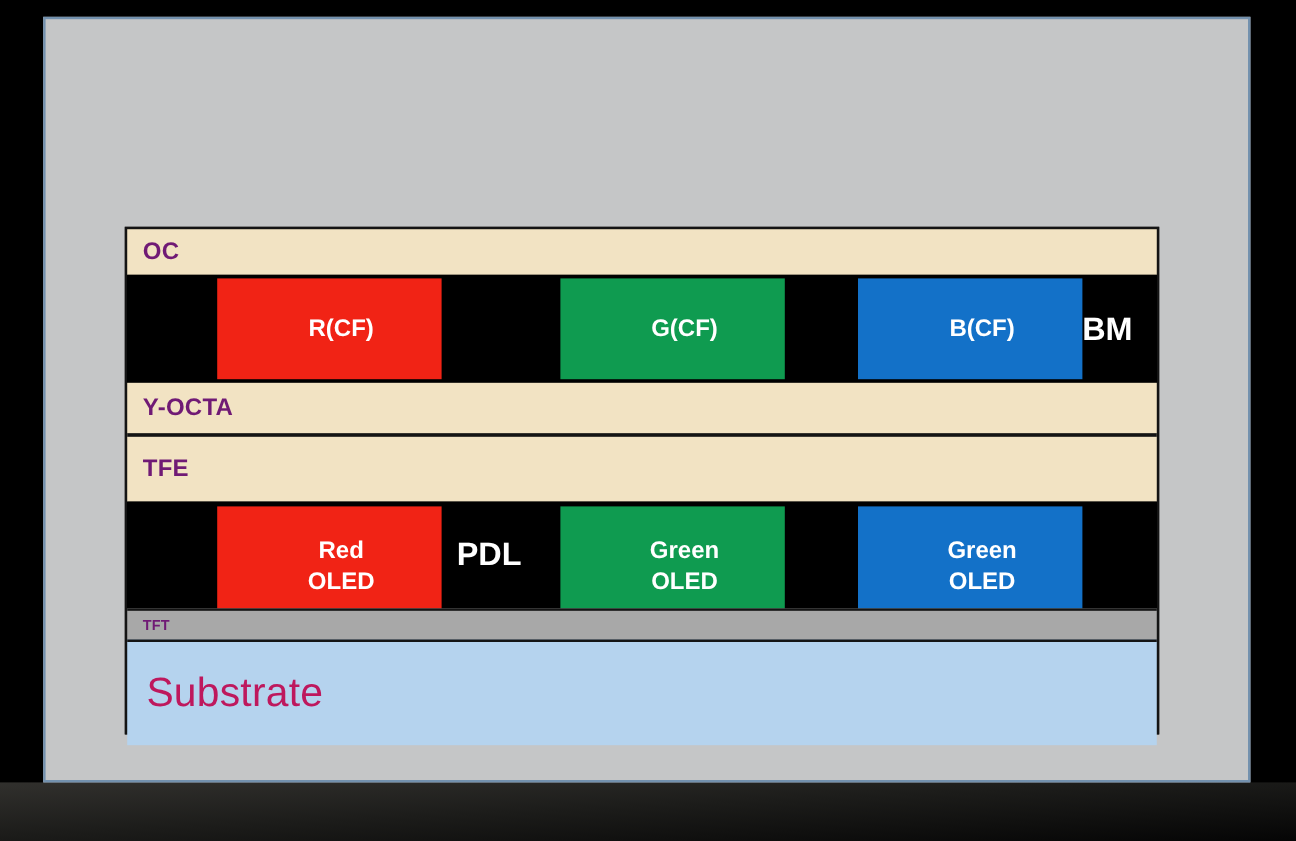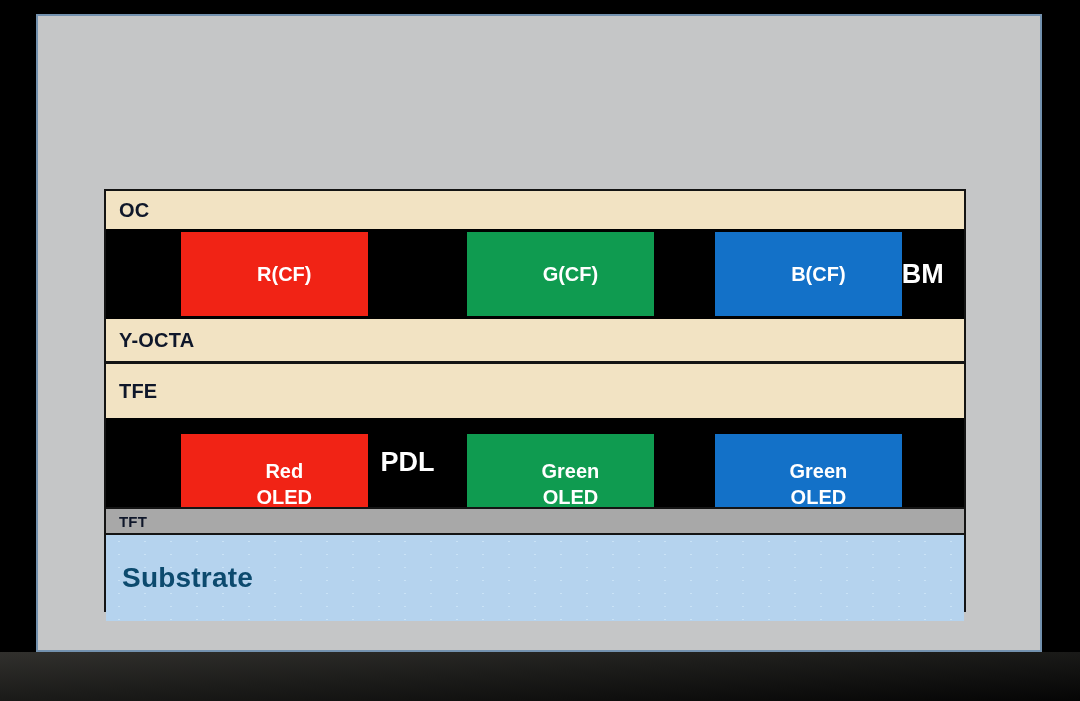--- a/index.html
+++ b/index.html
@@ -49,36 +49,36 @@
     width: 100%;
     box-sizing: border-box;
   }
   .row-label {
     position: absolute;
     left: 13px;
     top: 50%;
     transform: translateY(-50%);
     font-weight: bold;
     font-size: 20px;
-    color: #0f172a;
+    color: #701a75;
     letter-spacing: 0.2px;
   }
   .row-oc       { height: 38px; }
   .row-cf       { height: 90px; background: #000; }
   .row-yocta    { height: 42px; }
   .row-tfe      { height: 57px; border-top: 3px solid #141414; }
   .row-oled     { height: 89px; background: #000; }
   .row-tft      { height: 26px; border-top: 2px solid #141414; }
   .row-sub      { height: 88px; border-top: 2px solid #141414; }
-  .row-tft .row-label { font-size: 15px; }
+  .row-tft .row-label { font-size: 12px; }
   .row-sub .row-label {
-    font-weight: bold;
-    font-size: 28px;
+    font-weight: normal;
+    font-size: 34px;
     left: 16px;
-    color: #0c4a6e;
+    color: #be185d;
   }
   
   .row-sub .speckle {
     position: absolute; inset: 0;
     background-image: radial-gradient(#e4f7ff 0.8px, transparent 0.9px);
     background-size: 26px 13px;
     opacity: 0.45;
     pointer-events: none;
   }
   .block {
@@ -88,21 +88,21 @@
     justify-content: center;
     color: #ffffff;
     font-weight: bold;
     font-size: 20px;
     text-align: center;
     white-space: pre-line;
     line-height: 1.3;
     padding-left: 20px;
   }
   .row-cf .block   { top: 3px;  height: 84px; }
-  .row-oled .block { top: 16px;  height: 99px; }
+  .row-oled .block { top: 4px;  height: 99px; }
   .pos-r { left: 8.7%;  width: 19.5%; }
   .pos-g { left: 42.1%; width: 19.4%; }
   .pos-b { left: 71.0%; width: 19.4%; }
   .gap-label {
     position: absolute;
     top: 0; height: 100%;
     display: flex;
     align-items: center;
     justify-content: center;
     color: #ffffff;

